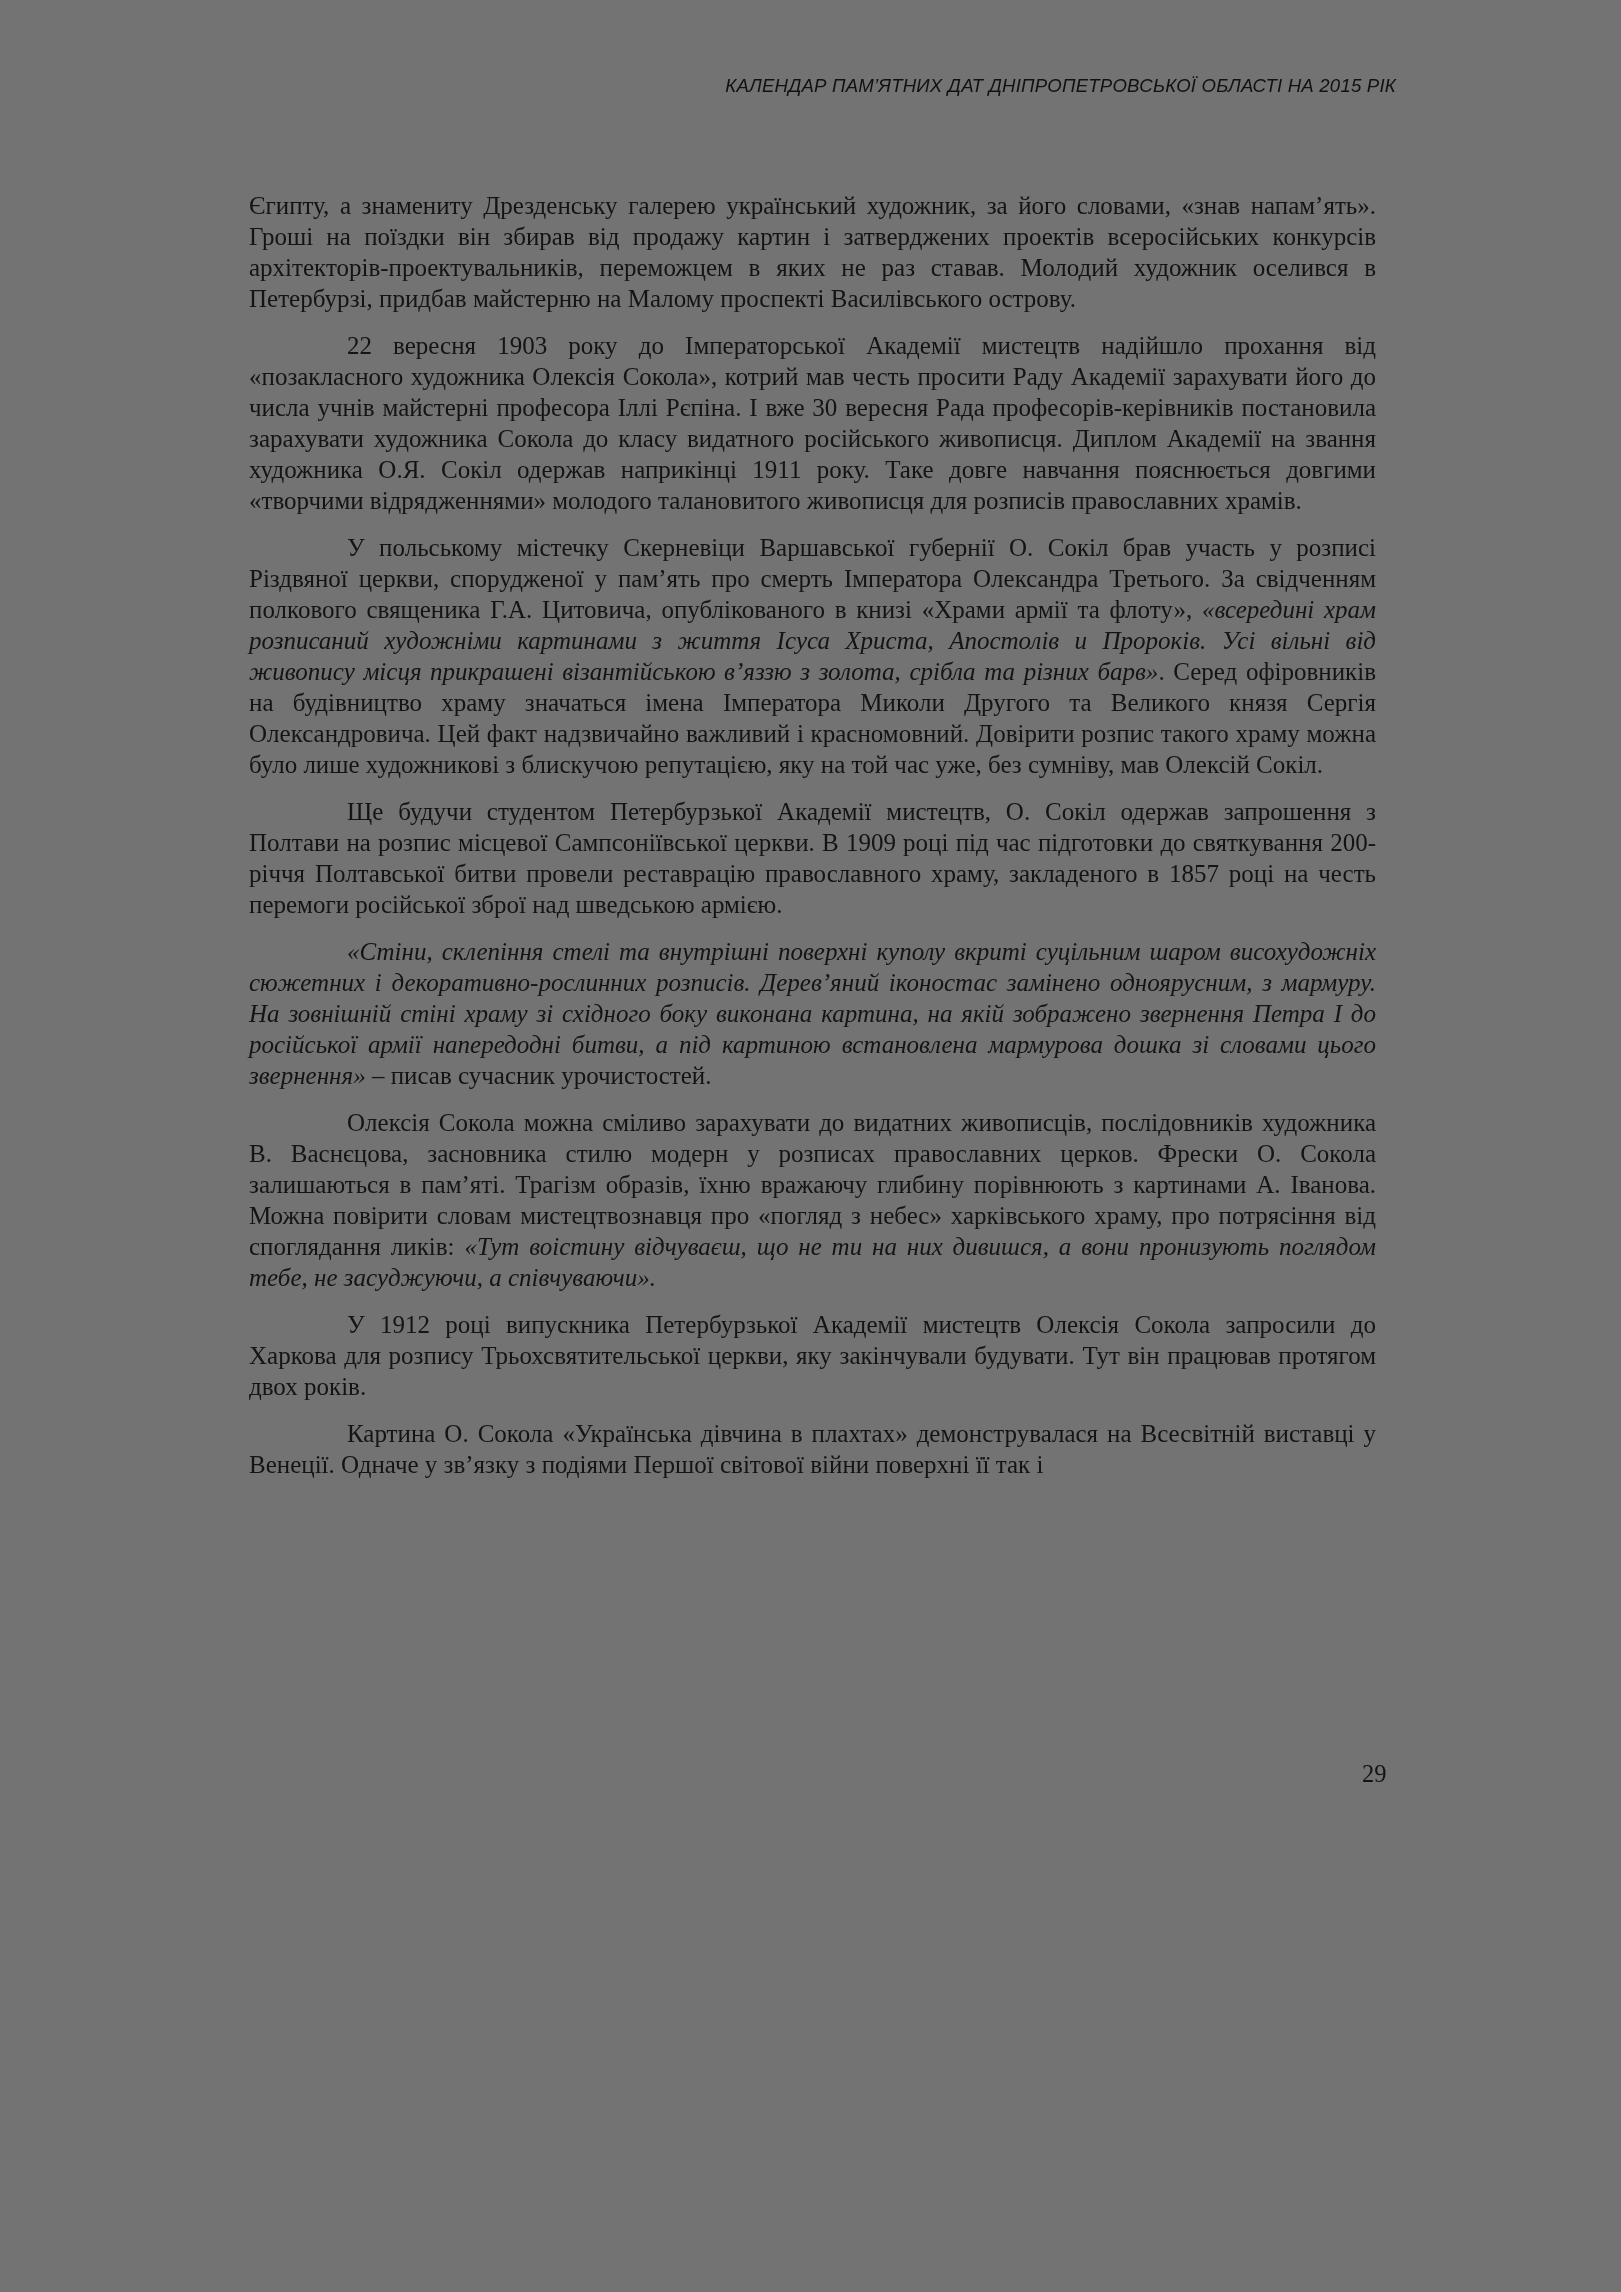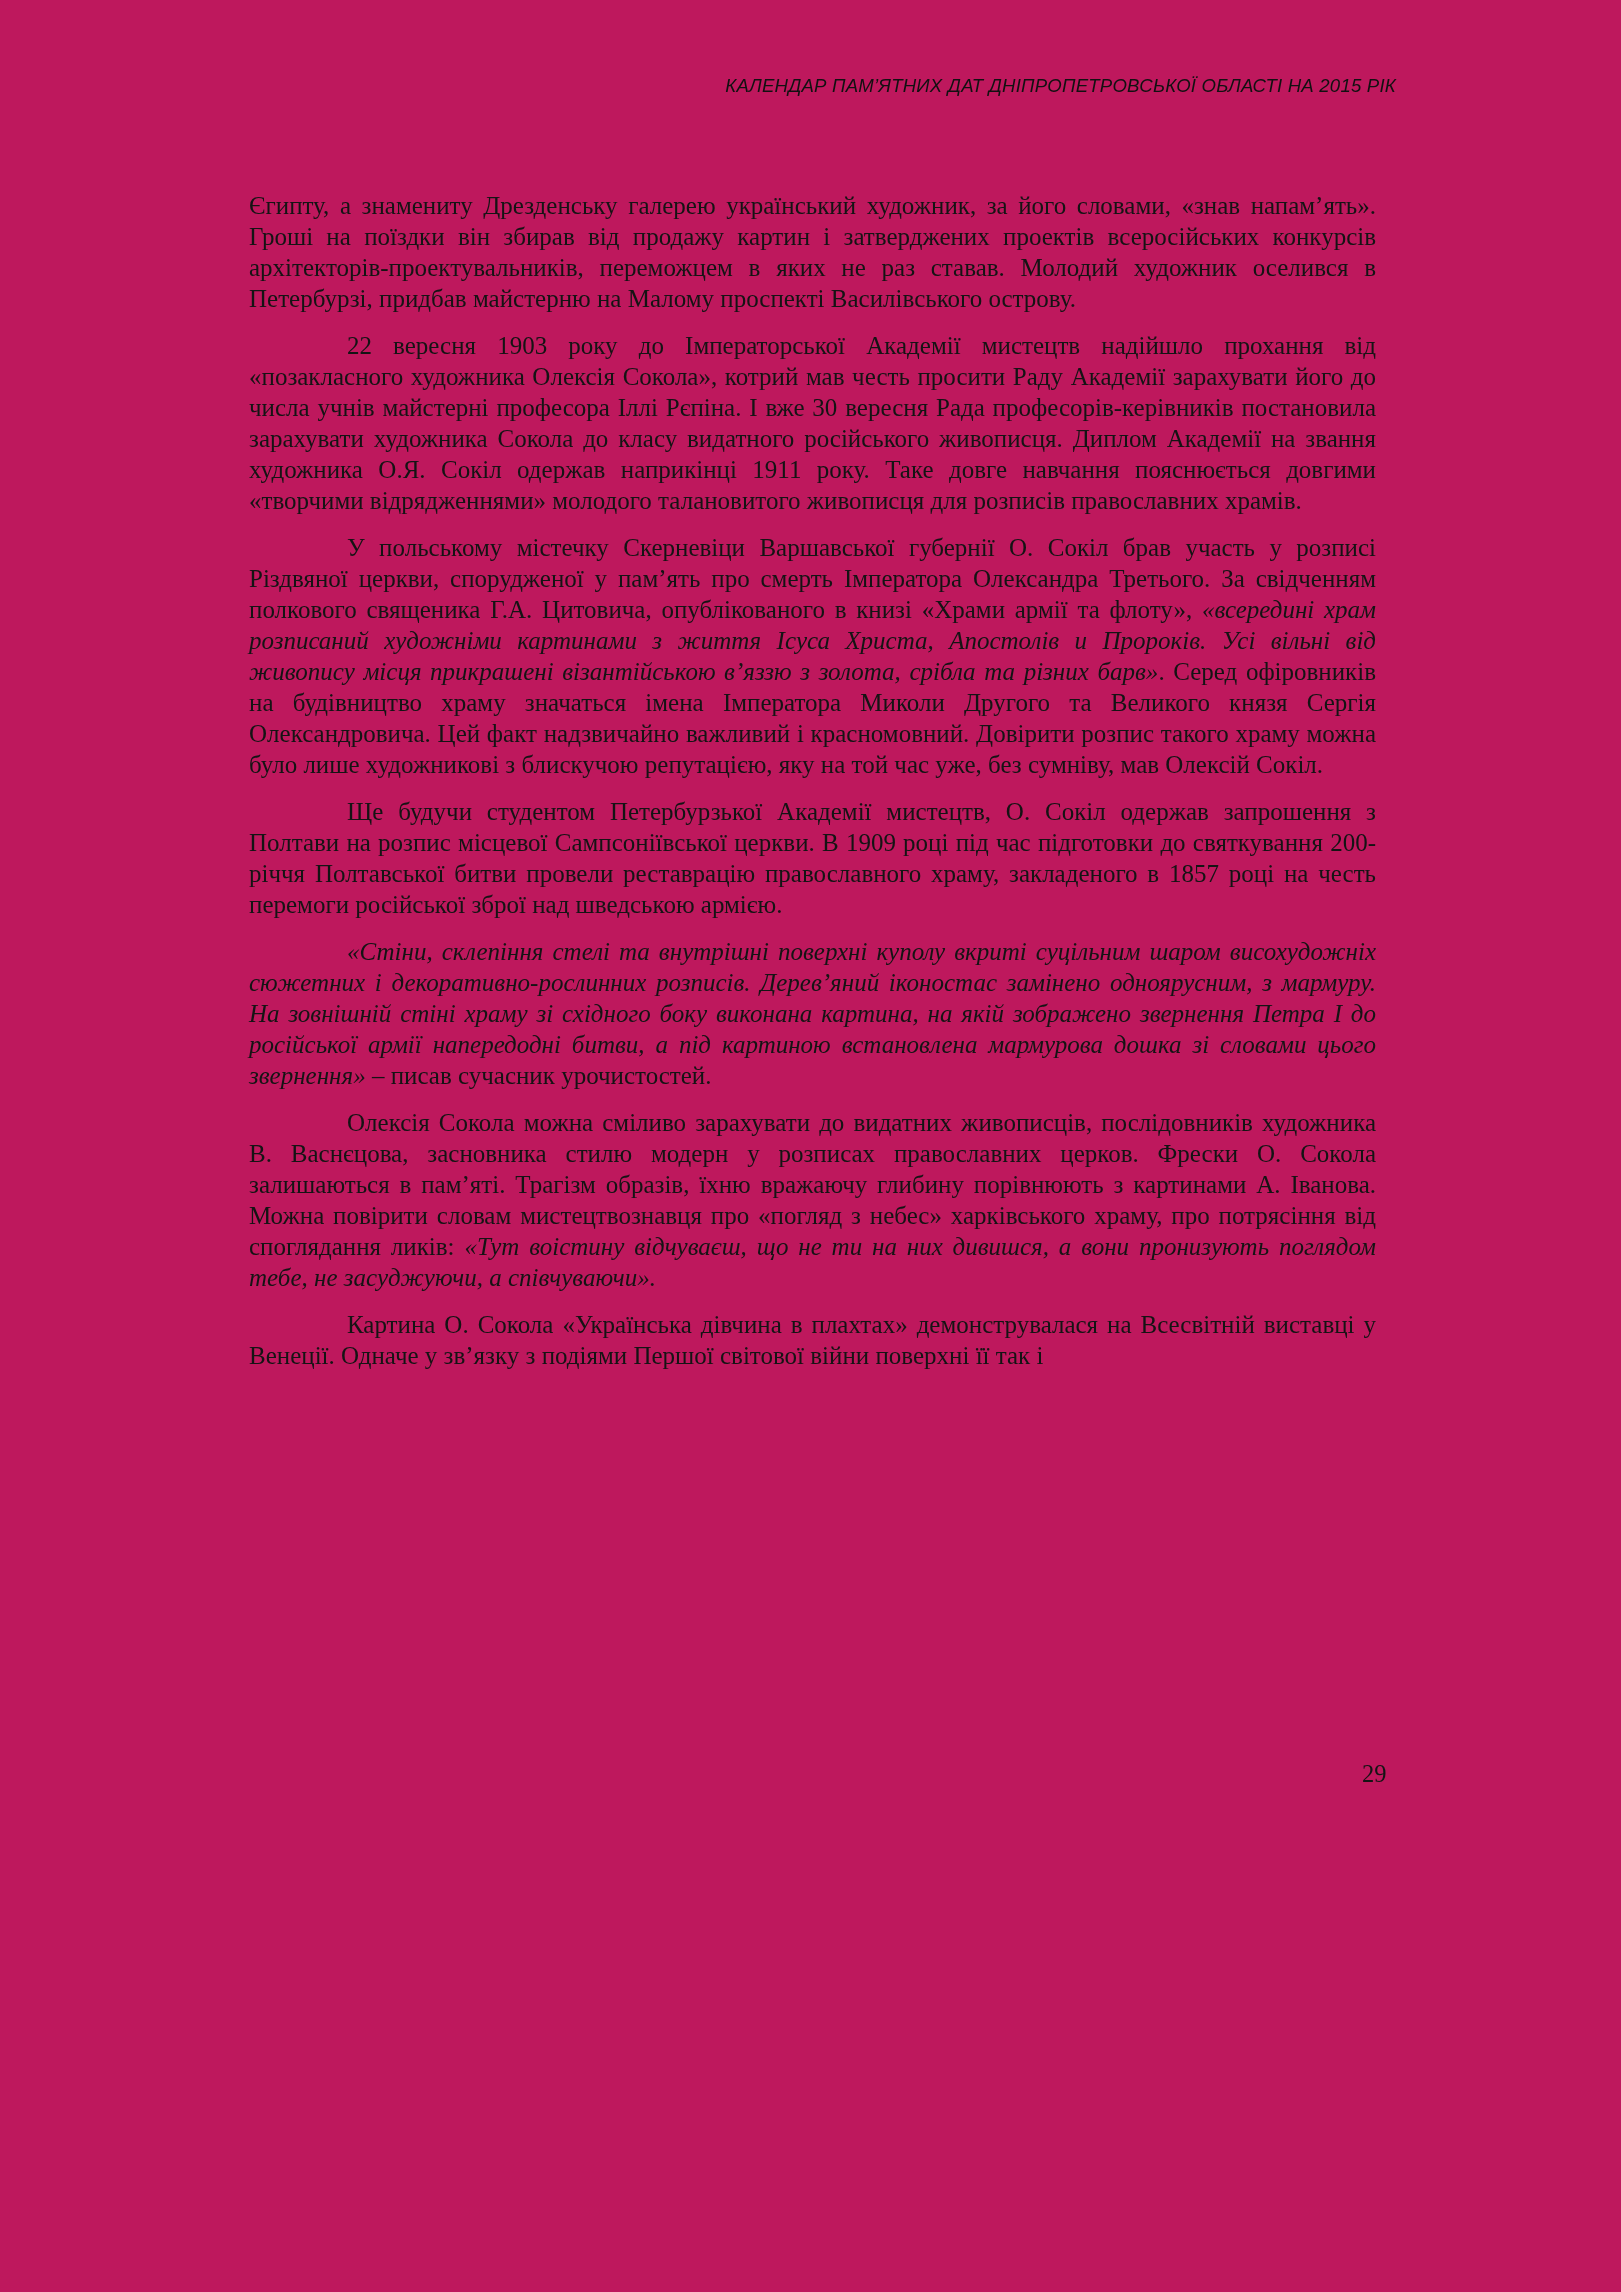--- a/index.html
+++ b/index.html
@@ -1,17 +1,17 @@
 <!DOCTYPE html>
 <html><head>
 <meta charset="utf-8">
 <style>
   html, body { margin: 0; padding: 0; background: #ffffff; }
   body { width: 1621px; height: 2293px; position: relative; overflow: hidden; }
-  .page { position: absolute; left: 0; top: 0; width: 1621px; height: 2293px; background: #be185d; }
+  .page { position: absolute; left: 0; top: 0; width: 1621px; height: 2293px; background: #737373; }
   .running-header {
     position: absolute; top: 75px; right: 225px;
     font-family: "Liberation Sans", sans-serif; font-style: italic;
     font-size: 18.6px; letter-spacing: 0.2px; color: #111; white-space: nowrap;
   }
   .body-text {
     position: absolute; left: 233px; top: 174px; width: 1159px;
     font-family: "Liberation Serif", serif; font-size: 25px; line-height: 31px;
     color: #141414; text-align: justify; hyphens: manual;
   }
@@ -42,19 +42,22 @@
     <p class="indent">
       <span>Ще будучи студентом Петербурзької Академії мистецтв, О. Сокіл одержав запрошення з Полтави на розпис місцевої Сампсоніївської церкви. В 1909 році під час підготовки до святкування 200-річчя Полтавської битви провели реставрацію православного храму, закладеного в 1857 році на честь перемоги російської зброї над шведською армією.</span>
     </p>
     <p class="indent">
       <em>«Стіни, склепіння стелі та внутрішні поверхні куполу вкриті суцільним шаром висохудожніх сюжетних і декоративно-рослинних розписів. Дерев’яний іконостас замінено одноярусним, з мармуру. На зовнішній стіні храму зі східного боку виконана картина, на якій зображено звернення Петра І до російської армії напередодні битви, а під картиною встановлена мармурова дошка зі словами цього звернення»</em><span> – писав сучасник урочистостей.</span>
     </p>
     <p class="indent">
       <span>Олексія Сокола можна сміливо зарахувати до видатних живописців, послідовників художника В. Васнєцова, засновника стилю модерн у розписах православних церков. Фрески О. Сокола залишаються в пам’яті. Трагізм образів, їхню вражаючу глибину порівнюють з картинами А. Іванова. Можна повірити словам мистецтвознавця про «погляд з небес» харківського храму, про потрясіння від споглядання ликів: </span><em>«Тут воістину відчуваєш, що не ти на них дивишся, а вони пронизують поглядом тебе, не засуджуючи, а співчуваючи».</em>
     </p>
     <p class="indent">
+      <span>У 1912 році випускника Петербурзької Академії мистецтв Олексія Сокола запросили до Харкова для розпису Трьохсвятительської церкви, яку закінчували будувати. Тут він працював протягом двох років.</span>
+    </p>
+    <p class="indent">
       <span>Картина О. Сокола «Українська дівчина в плахтах» демонструвалася на Всесвітній виставці у Венеції. Одначе у зв’язку з подіями Першої світової війни поверхні її так і</span>
     </p>
   </div>
 
   <div class="page-number">29</div>
 </div>
 
 
 </body></html>

